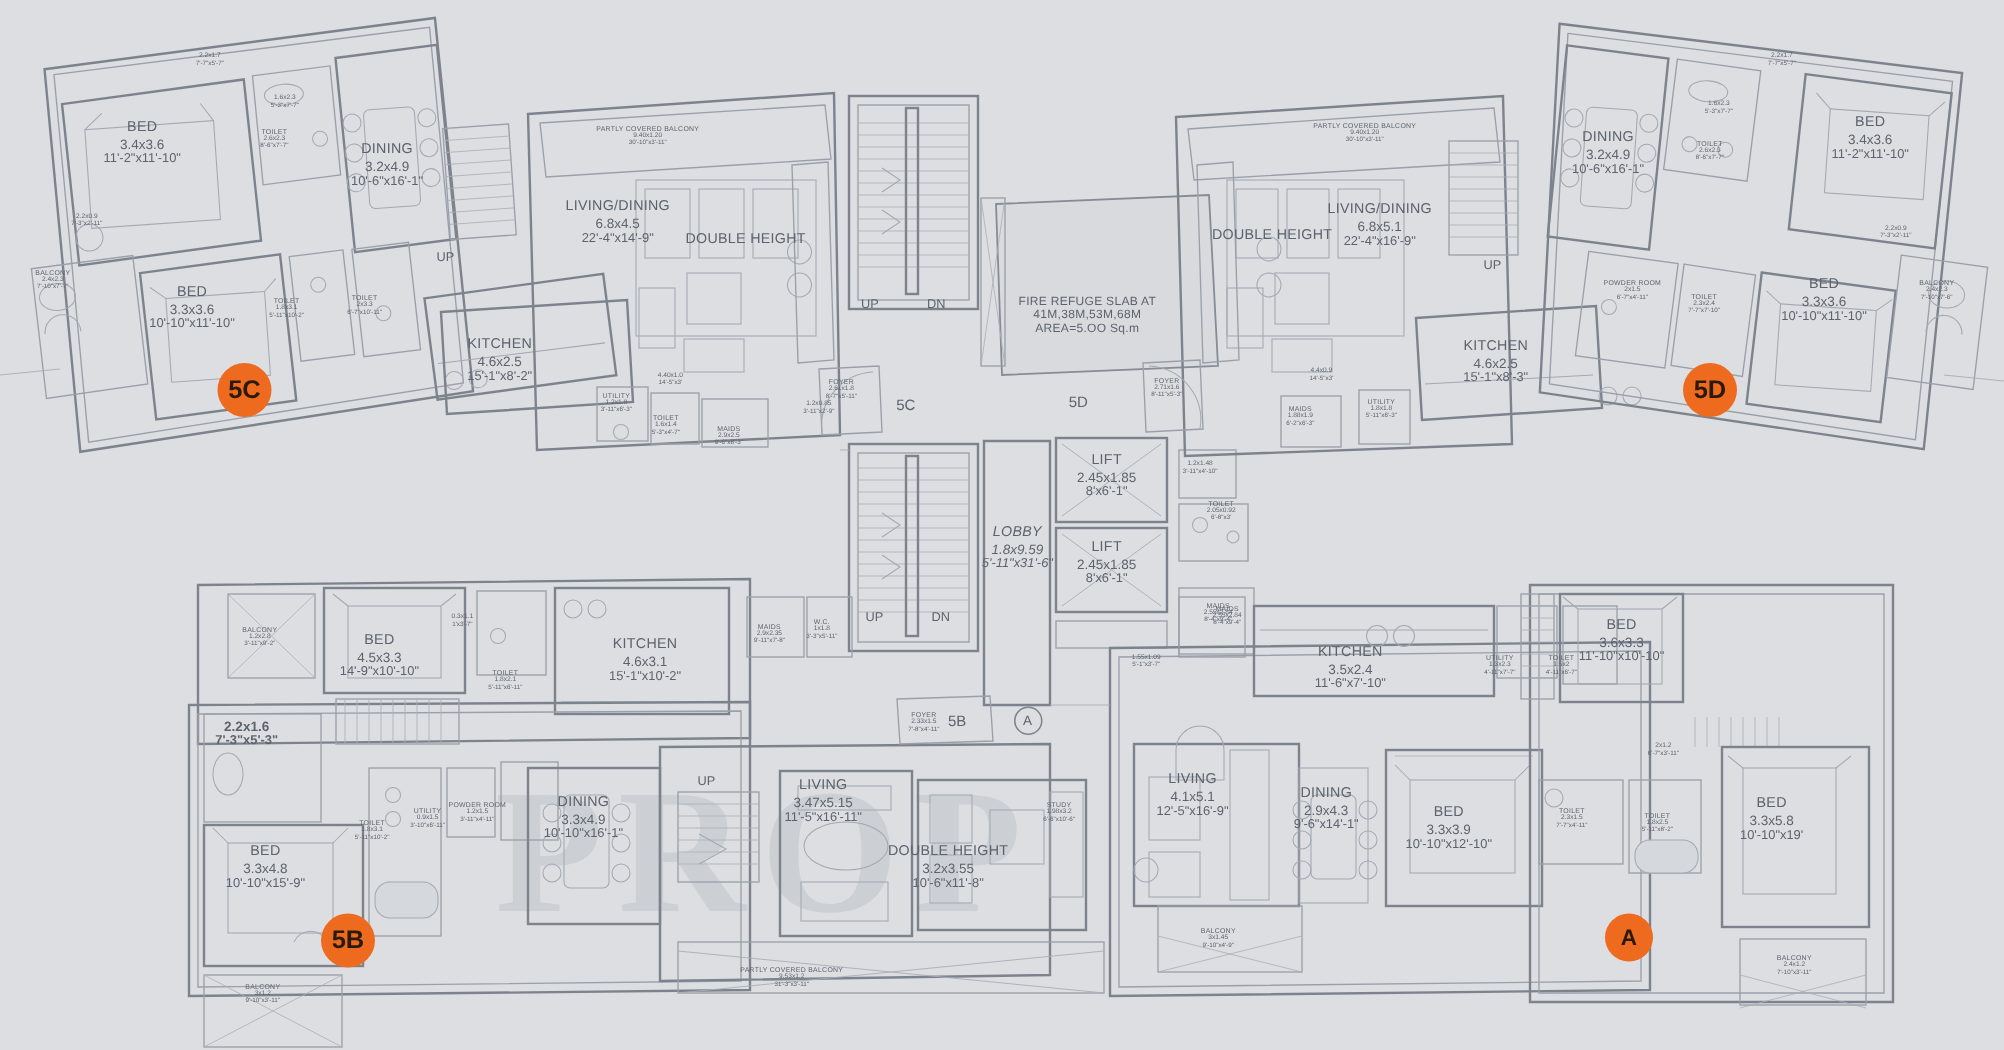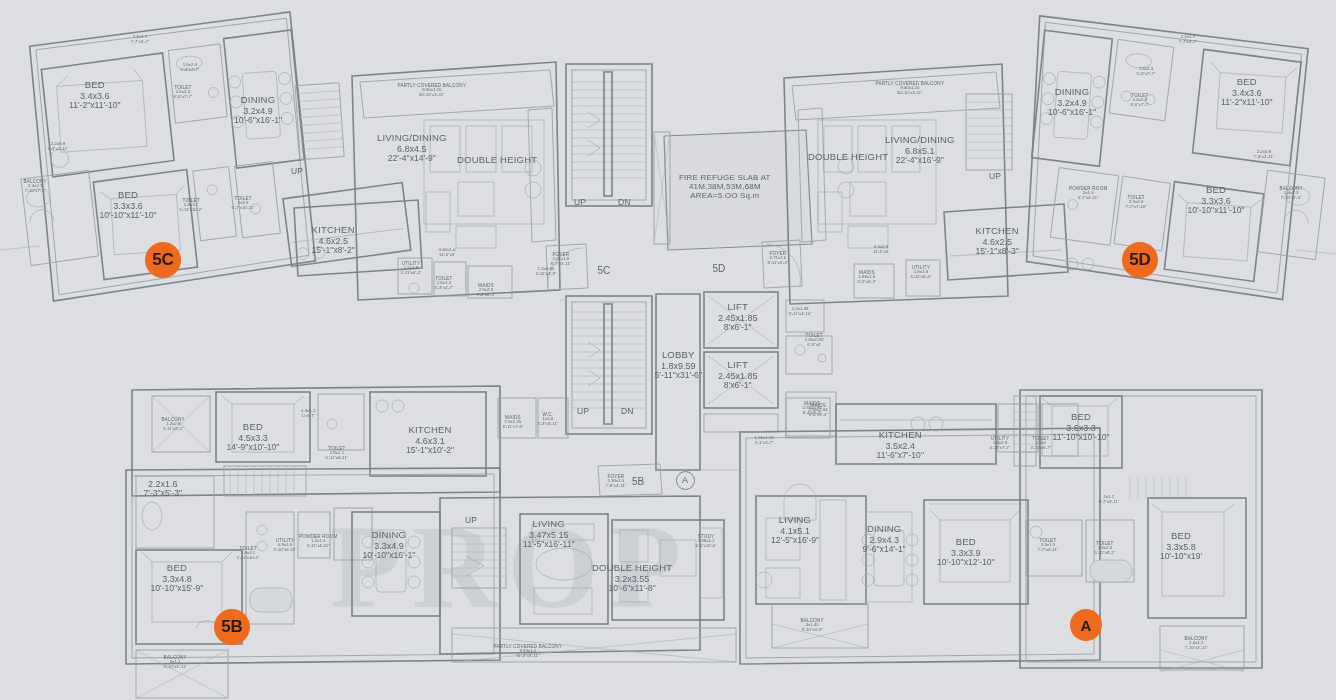--- a/index.html
+++ b/index.html
@@ -522,21 +522,21 @@
       <div class="lbl big" style="left: 718px; top: 302px;">
         <span class="n">LIFT</span>
         <span class="d">2.45x1.85</span>
         <span class="f">8'x6'-1"</span>
       </div>
       <div class="lbl big" style="left: 718px; top: 360px;">
         <span class="n">LIFT</span>
         <span class="d">2.45x1.85</span>
         <span class="f">8'x6'-1"</span>
       </div>
-      <div class="lbl big" style="left: 654.5px; top: 350px;">
+      <div class="lbl big" style="left: 654.5px; top: 350px; font-style: italic;">
         <span class="n">LOBBY</span>
         <span class="d">1.8x9.59</span>
         <span class="f">5'-11"x31'-6"</span>
       </div>
       <div class="lbl xs" style="left: 788.5px; top: 307px;">
         <span class="d">1.2x1.48</span>
         <span class="f">3'-11"x4'-10"</span>
       </div>
       <div class="lbl xs" style="left: 804.5px; top: 332.5px;">
         <span class="n">TOILET</span>
@@ -658,21 +658,21 @@
       <div class="lbl xs" style="left: 502.5px; top: 414.5px;">
         <span class="n">MAIDS</span>
         <span class="d">2.9x2.35</span>
         <span class="f">9'-11"x7'-8"</span>
       </div>
       <div class="lbl xs" style="left: 537.5px; top: 411.5px;">
         <span class="n">W.C.</span>
         <span class="d">1x1.8</span>
         <span class="f">3'-3"x5'-11"</span>
       </div>
-      <div class="lbl big" style="left: 143.5px; top: 479px;">
+      <div class="lbl big" style="left: 143.5px; top: 479px; font-weight: bold;">
         <span class="d">2.2x1.6</span>
         <span class="f">7'-3"x5'-3"</span>
       </div>
       <div class="lbl big" style="left: 150.5px; top: 563px;">
         <span class="n">BED</span>
         <span class="d">3.3x4.8</span>
         <span class="f">10'-10"x15'-9"</span>
       </div>
       <div class="lbl xs" style="left: 236.5px; top: 545.5px;">
         <span class="n">TOILET</span>
@@ -786,21 +786,21 @@
       <div class="lbl big" style="left: 1160px; top: 531px;">
         <span class="n">BED</span>
         <span class="d">3.3x5.8</span>
         <span class="f">10'-10"x19'</span>
       </div>
       <div class="lbl xs" style="left: 1184.5px; top: 635.5px;">
         <span class="n">BALCONY</span>
         <span class="d">2.4x1.2</span>
         <span class="f">7'-10"x3'-11"</span>
       </div>
-      <div class="lbl note" style="left: 679px; top: 174px;">
+      <div class="lbl note" style="left: 679px; top: 197px;">
         <span class="n">FIRE REFUGE SLAB AT</span>
         <span class="n">41M,38M,53M,68M</span>
         <span class="n">AREA=5.OO Sq.m</span>
       </div>
       <div class="lbl dir" style="left: 291px; top: 167px;">UP</div>
       <div class="lbl dir" style="left: 574px; top: 198px;">UP</div>
       <div class="lbl dir" style="left: 618px; top: 198px;">DN</div>
       <div class="lbl dir" style="left: 989px; top: 172px;">UP</div>
       <div class="lbl dir" style="left: 577px; top: 407px;">UP</div>
       <div class="lbl dir" style="left: 621px; top: 407px;">DN</div>

